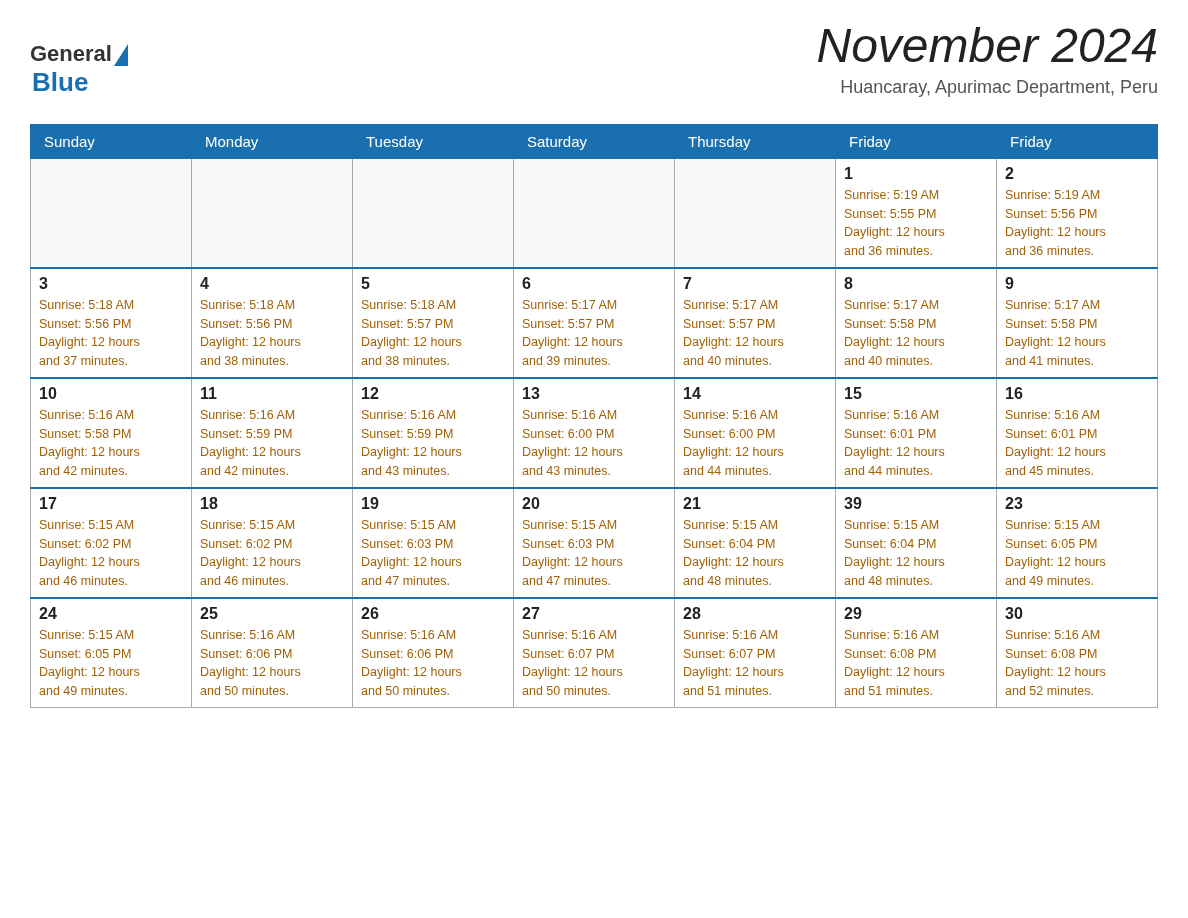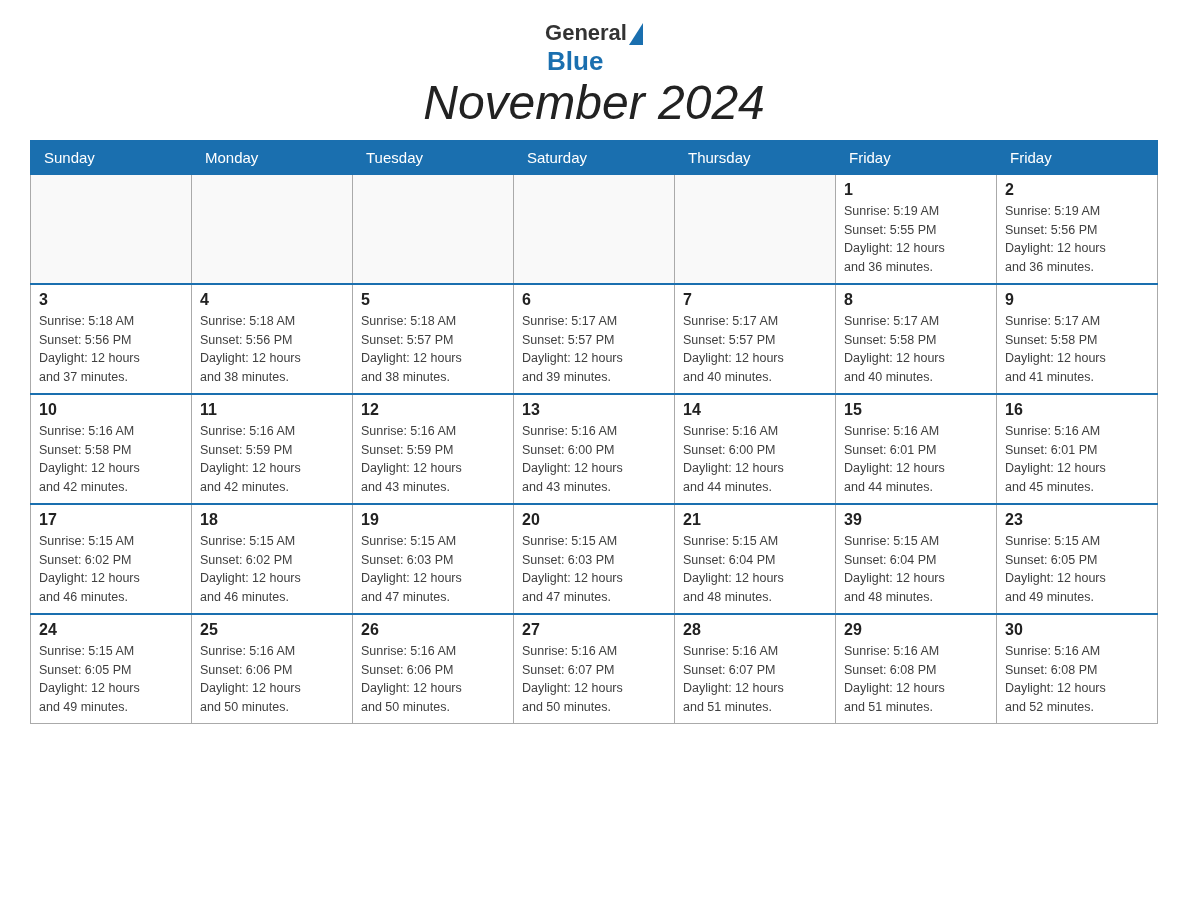--- a/index.html
+++ b/index.html
@@ -6,23 +6,22 @@
     body {
       font-family: Arial, sans-serif;
       background: #fff;
       padding: 20px 30px;
       width: 1188px;
       min-height: 918px;
     }
     .header-area {
       display: flex;
       justify-content: space-between;
-      align-items: center;
-      margin-bottom: 10px;
-      flex-direction: column;
+      align-items: flex-end;
+      margin-bottom: 26px;
     }
     .logo {
       display: flex;
       align-items: center;
       gap: 0;
     }
     .logo-text-general {
       font-size: 22px;
       font-weight: bold;
       color: #333;
@@ -90,21 +89,21 @@
     }
     .day-number {
       font-size: 16px;
       font-weight: bold;
       color: #222;
       display: block;
       margin-bottom: 3px;
     }
     .day-info {
       font-size: 12.5px;
-      color: #404040;
+      color: #a16207;
       line-height: 1.5;
     }
     .empty-cell {
       background: #f9f9f9;
     }
     .row-separator td {
       border-top: 2px solid #1a6faf;
     }
   </style>
 </head>
@@ -115,20 +114,21 @@
     <div class="logo">
       <span class="logo-text-general">General</span>
       <div class="logo-triangle"></div>
     </div>
     <div class="logo-line2">
       <span class="logo-blue">Blue</span>
     </div>
   </div>
   <div class="title-area">
     <div class="month-title">November 2024</div>
+    <div class="location-title">Huancaray, Apurimac Department, Peru</div>
   </div>
 </div>
 
 <table class="calendar-table">
   <thead>
     <tr>
     <th>Sunday</th>
         <th>Monday</th>
         <th>Tuesday</th>
         <th>Saturday</th>

